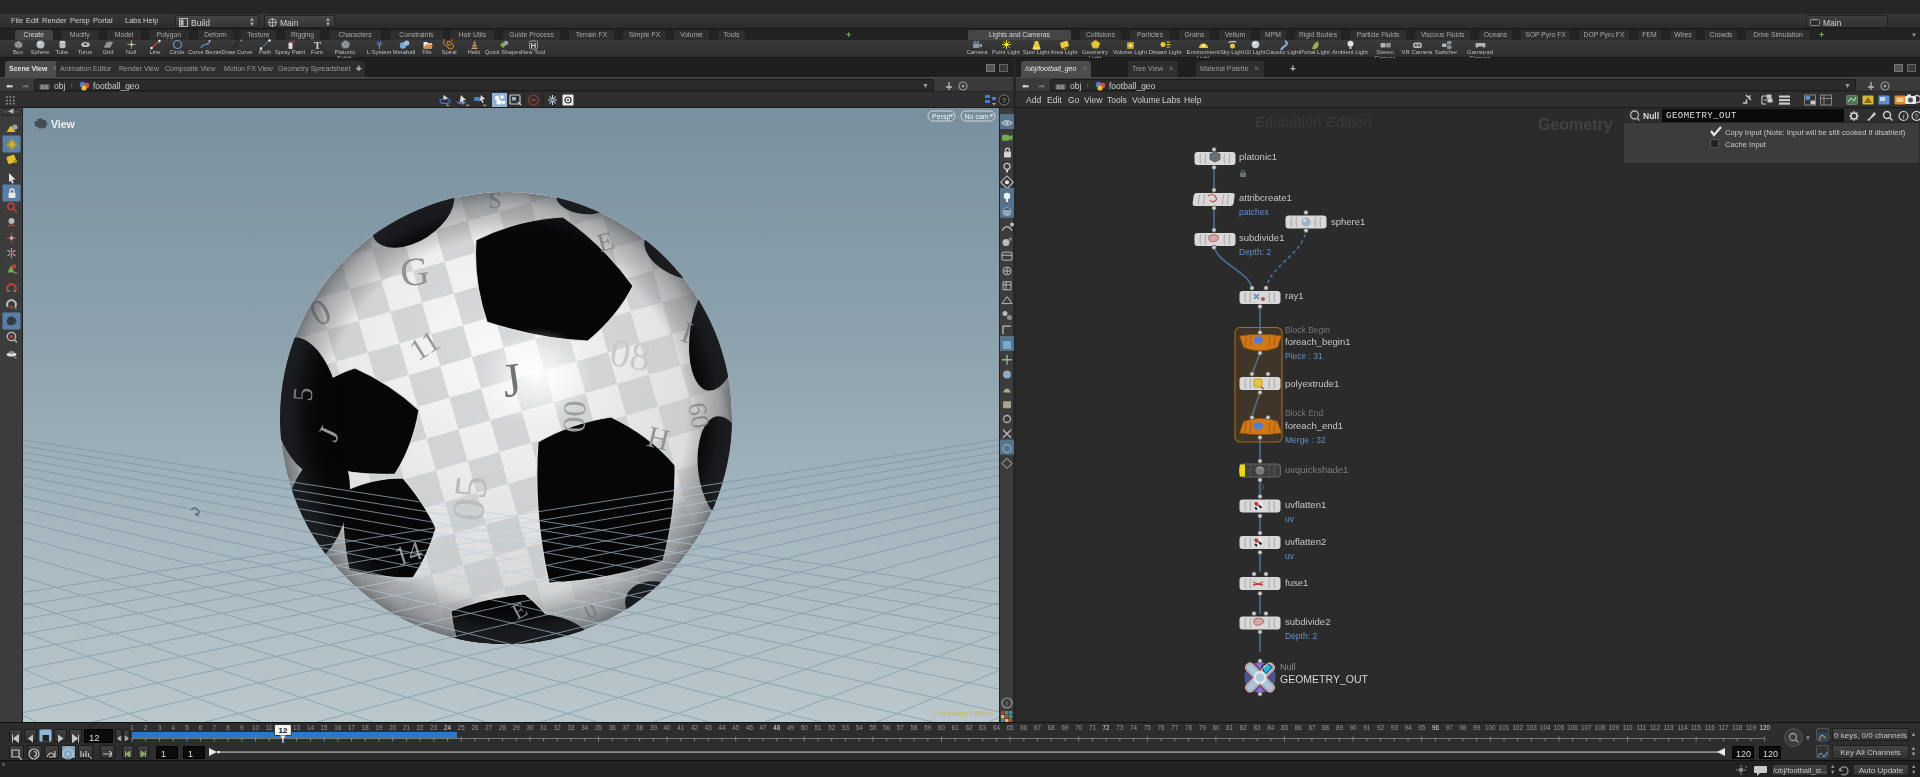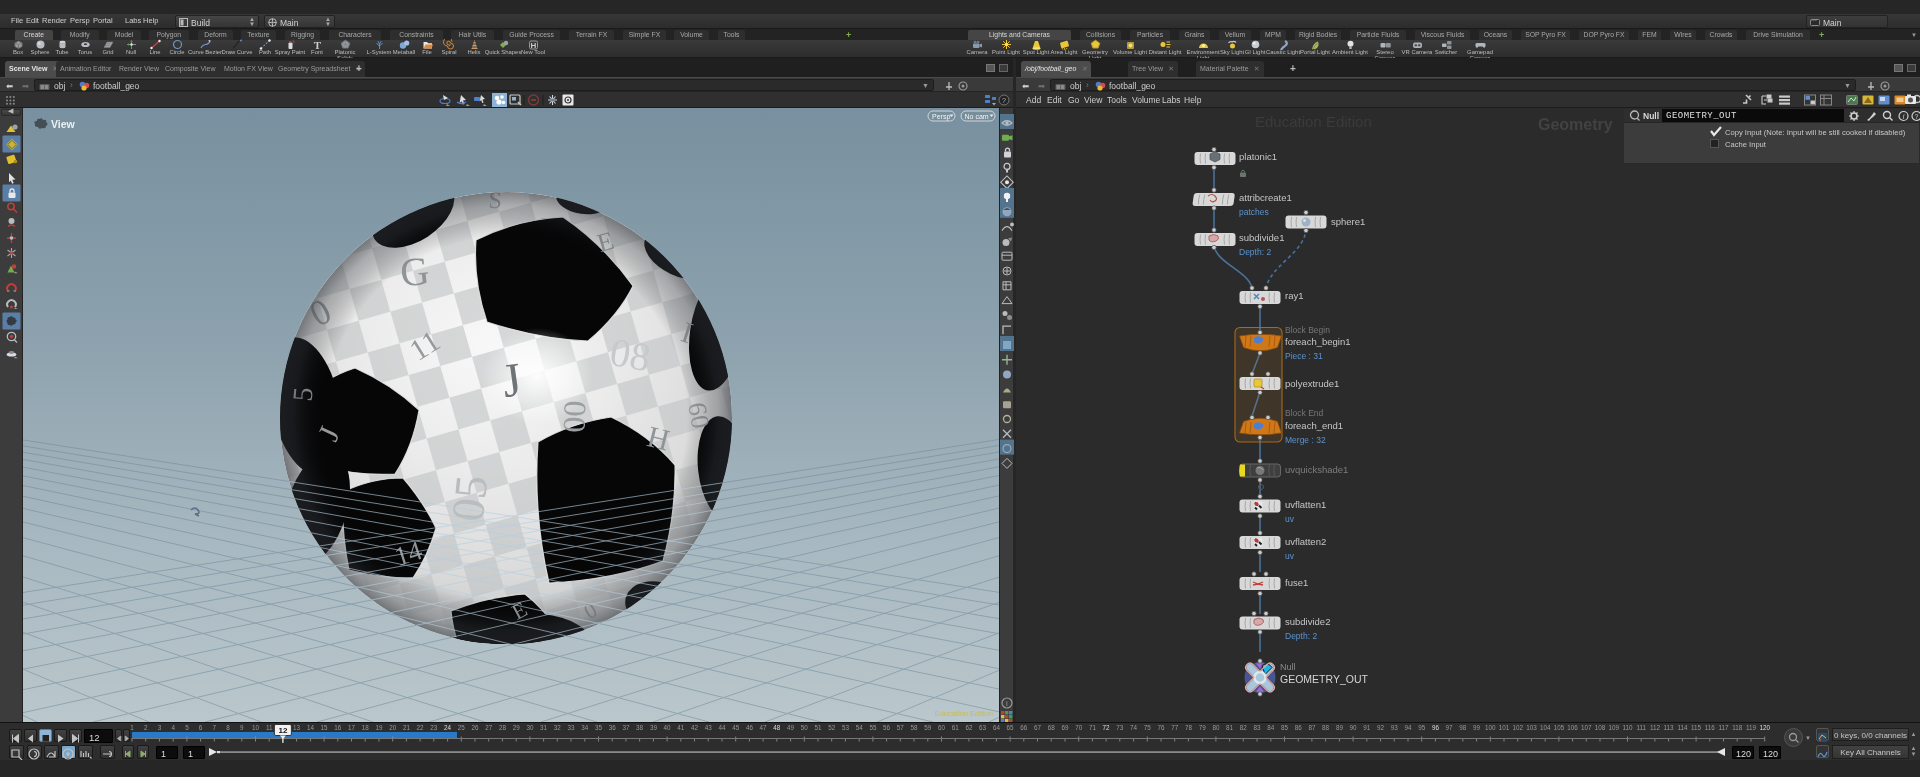--- a/index.html
+++ b/index.html
@@ -1376,12 +1376,32 @@
       </div>
       <div class="blackfield" style="left:1759px;top:22.5px;width:22px;height:13px;">
         <span style="position:absolute;left:3px;top:2px;font-size:9px;">120</span>
       </div>
       <div class="icongray" style="left:1816px;top:22px;width:13px;height:13px;background:#333;border:1px solid #555;"><svg width="11" height="11">
           <path d="M1 8 Q3 2 5.5 6 Q8 10 10 3" stroke="#5f8fd0" fill="none" stroke-width="1.3"></path>
         </svg></div>
       <div class="graybtn" style="left:1832px;top:22px;width:77px;height:14px;line-height:13px;">Key All Channels</div>
       <div class="abs" style="left:1910.5px;top:22px;font-size:6px;color:#999;line-height:6px;">▲<br>▼</div>
     </div>
+    <div class="abs" id="statusbar">
+      <div class="abs" style="left:2px;top:2px;width:3px;height:3px;background:#555;"></div>
+      <svg class="abs" style="left:1735px;top:3px" width="34" height="12">
+        <g stroke="#8a8a8a" fill="none">
+          <circle cx="6" cy="6" r="2" fill="#8a8a8a"></circle>
+          <path d="M1 6 h2 M9 6 h2 M6 1 v2 M6 9 v2" stroke-width="1"></path>
+          <path d="M10 2 l2 2"></path>
+        </g>
+        <g transform="translate(18,0)">
+          <path d="M2 2 h11 a1 1 0 0 1 1 1 v5 a1 1 0 0 1 -1 1 h-6 l-3 3 v-3 h-2 a1 1 0 0 1 -1 -1 v-5 a1 1 0 0 1 1 -1 z" fill="#c9c9c9"></path>
+        </g>
+      </svg>
+      <div class="graybtn" style="left:1772px;top:2.5px;width:56px;height:12px;line-height:12px;font-size:7.5px;">/obj/football_si...</div>
+      <div class="abs" style="left:1830px;top:3px;font-size:5.5px;color:#999;line-height:5.5px;">▲<br>▼</div>
+      <svg class="abs" style="left:1838px;top:3px" width="12" height="12">
+        <path d="M2 7 a4 4 0 1 1 1.5 3 M2 7 l-1 -2.5 M2 7 l2.8 -0.5" stroke="#999" fill="none" stroke-width="1.2"></path>
+      </svg>
+      <div class="graybtn" style="left:1853px;top:2.5px;width:56px;height:12px;line-height:12px;">Auto Update</div>
+      <div class="abs" style="left:1911px;top:3px;font-size:5.5px;color:#999;line-height:5.5px;">▲<br>▼</div>
+    </div>
   </div>
 </body></html>

